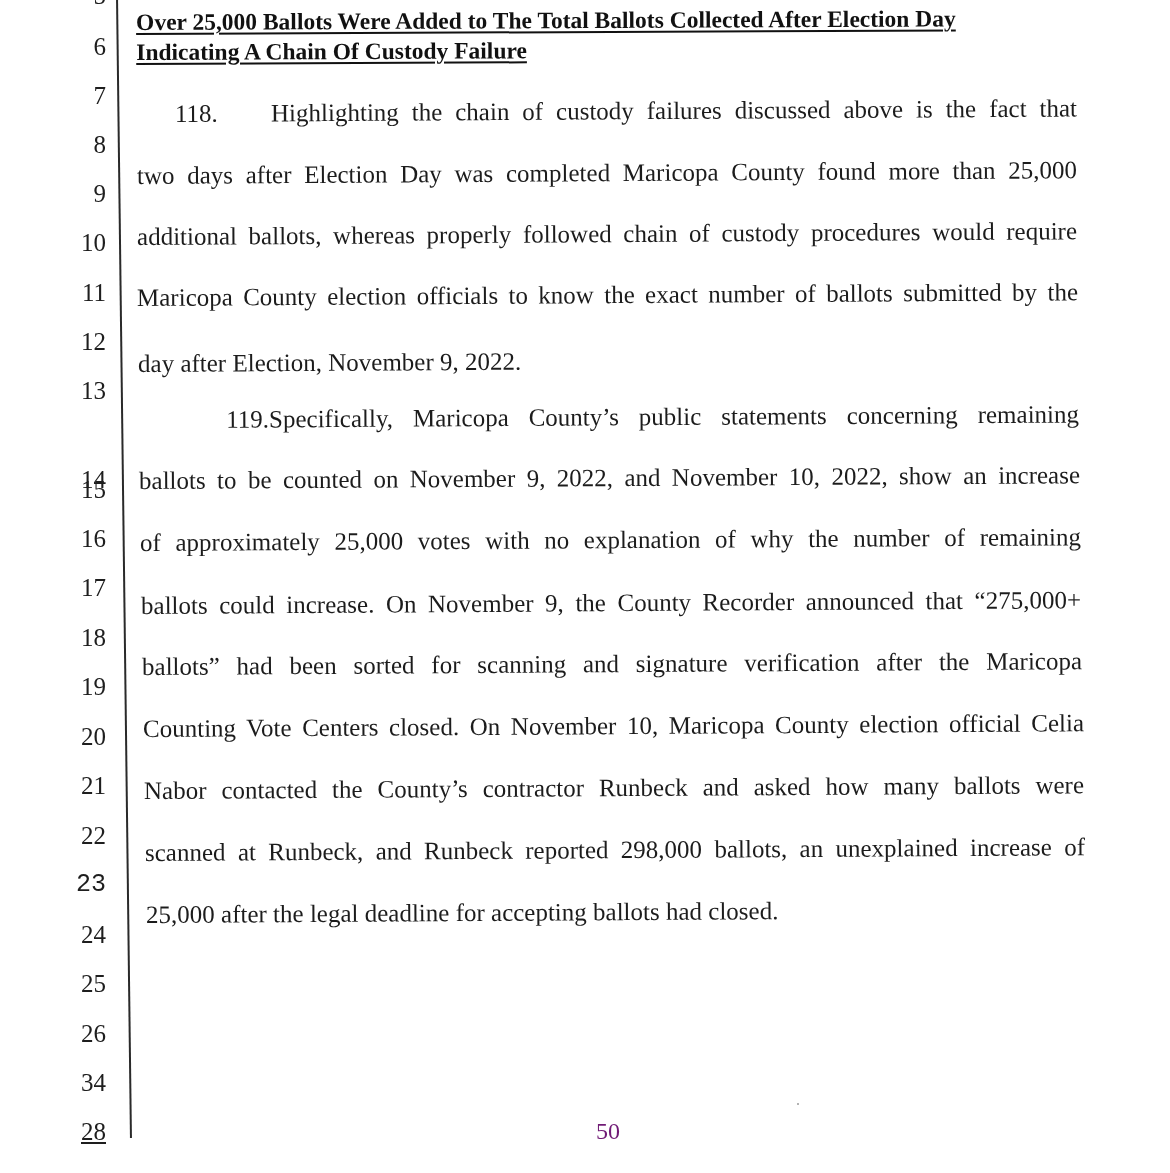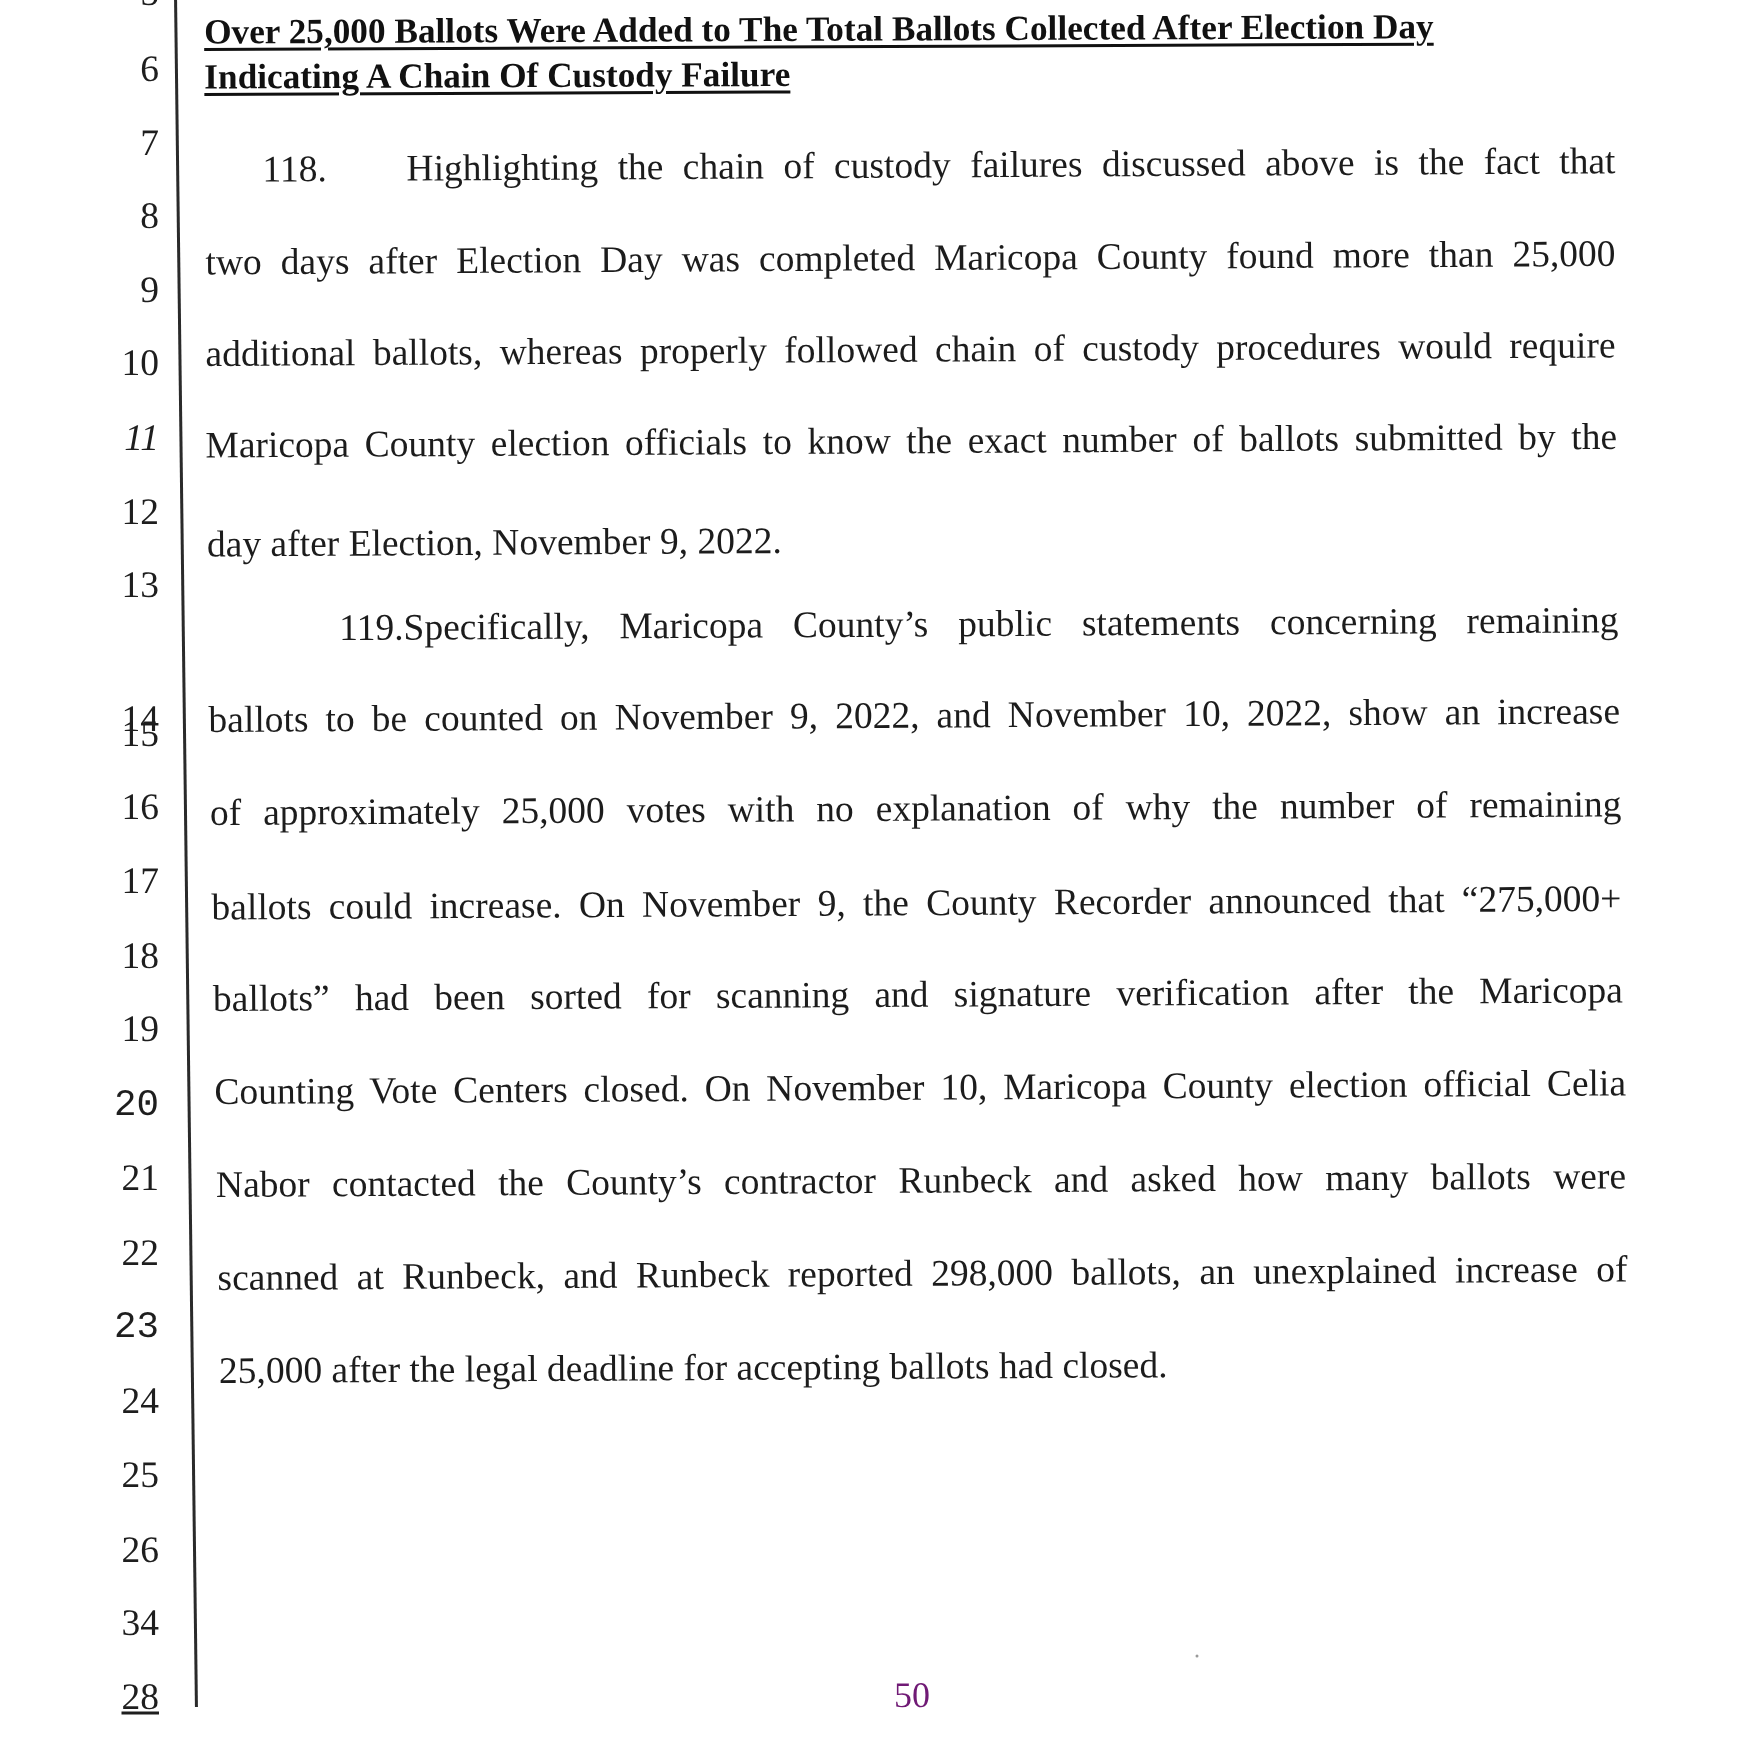--- a/index.html
+++ b/index.html
@@ -100,30 +100,30 @@
 <body>
 
 <div class="page">
 
   <div class="line-num" style="top:-18px;">5</div>
   <div class="line-num" style="top:33px;">6</div>
   <div class="line-num" style="top:82px;">7</div>
   <div class="line-num" style="top:131px;">8</div>
   <div class="line-num" style="top:180px;">9</div>
   <div class="line-num" style="top:229px;">10</div>
-  <div class="line-num" style="top:279px;font-style:italic;">11</div>
+  <div class="line-num" style="top:279px;">11</div>
   <div class="line-num" style="top:328px;">12</div>
   <div class="line-num" style="top:377px;">13</div>
   <div class="line-num" style="top:426px;margin-top:40px;">14</div>
   <div class="line-num" style="top:476px;">15</div>
   <div class="line-num" style="top:525px;">16</div>
   <div class="line-num" style="top:574px;">17</div>
   <div class="line-num" style="top:624px;">18</div>
   <div class="line-num" style="top:673px;">19</div>
-  <div class="line-num" style="top:723px;font-family:Liberation Mono, monospace;">20</div>
+  <div class="line-num" style="top:723px;">20</div>
   <div class="line-num" style="top:772px;">21</div>
   <div class="line-num" style="top:822px;">22</div>
   <div class="line-num" style="top:871px;font-family:Liberation Mono, monospace;">23</div>
   <div class="line-num" style="top:921px;">24</div>
   <div class="line-num" style="top:970px;">25</div>
   <div class="line-num" style="top:1020px;">26</div>
   <div class="line-num" style="top:1069px;">34</div>
   <div class="line-num" style="top:1118px;text-decoration:underline;">28</div>
 
   <div class="margin-rule"></div>

